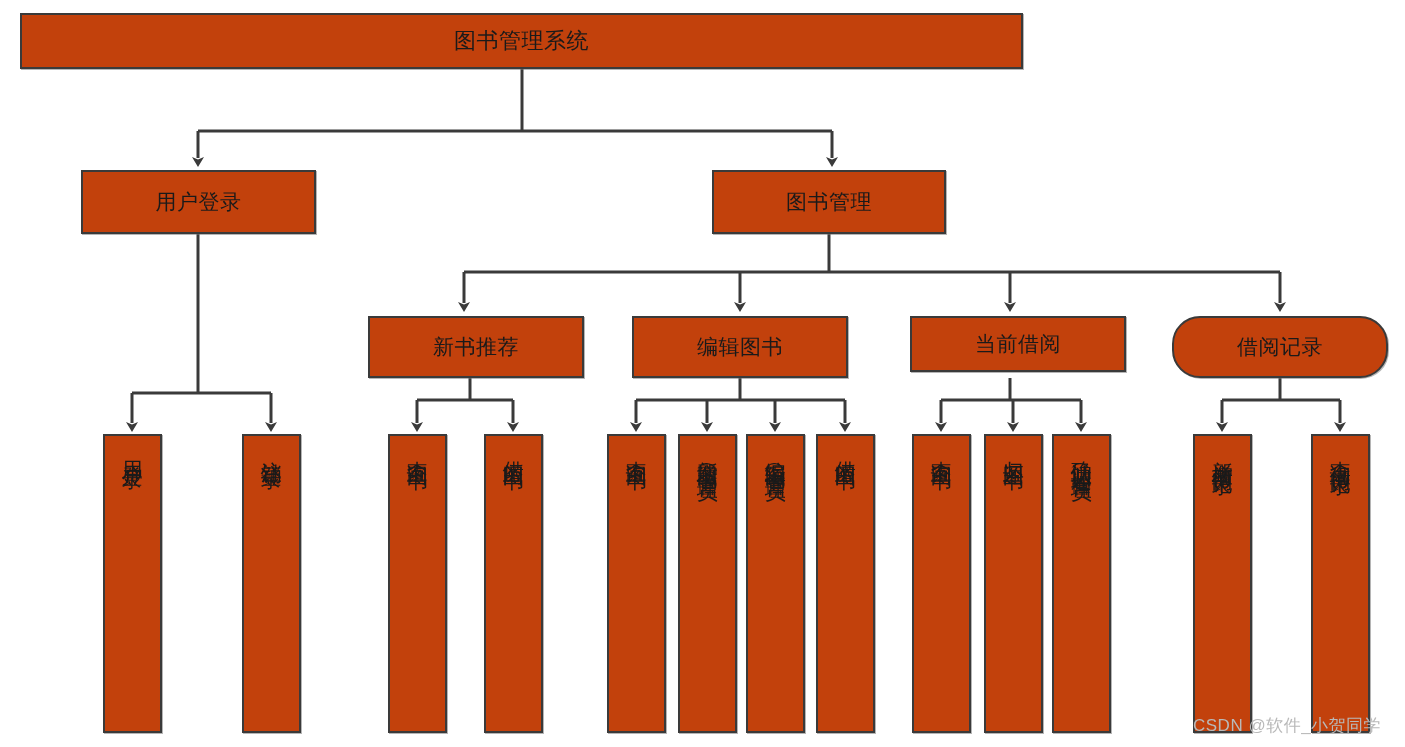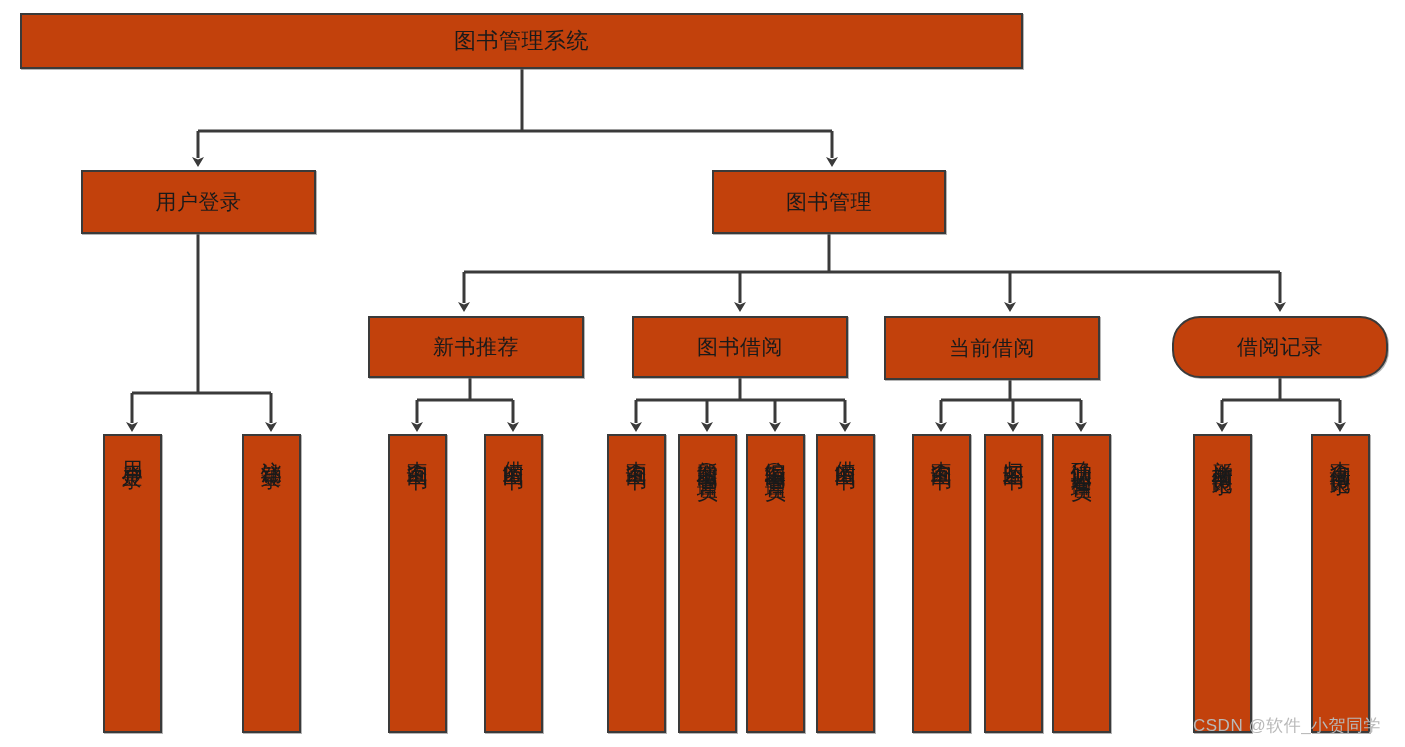--- a/index.html
+++ b/index.html
@@ -136,23 +136,23 @@
     <span class="label">用户登录</span>
   </div>
   <div class="node h" style="left:712px; top:170px; width:234px; height:64px;">
     <span class="label">图书管理</span>
   </div>
 
   <div class="node h" style="left:368px; top:316px; width:216px; height:62px;">
     <span class="label">新书推荐</span>
   </div>
   <div class="node h" style="left:632px; top:316px; width:216px; height:62px;">
-    <span class="label">图书借阅</span>
-  </div>
-  <div class="node h" style="left:884px; top:316px; width:216px; height:64px;">
+    <span class="label">编辑图书</span>
+  </div>
+  <div class="node h" style="left:910px; top:316px; width:216px; height:56px;">
     <span class="label">当前借阅</span>
   </div>
   <div class="node h" style="left:1172px; top:316px; width:216px; height:62px;border-radius:28px;">
     <span class="label">借阅记录</span>
   </div>
 
   <div class="node v" style="left:103px; top:434px; width:59px; height:299px;">
     <span class="label">用户登录</span>
   </div>
   <div class="node v" style="left:242px; top:434px; width:59px; height:299px;">

